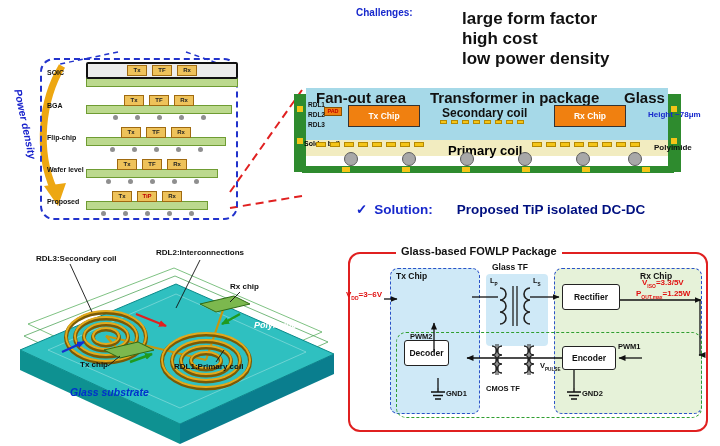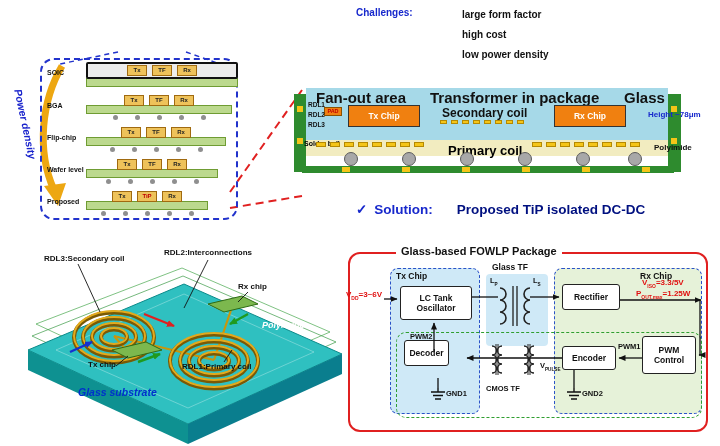--- a/index.html
+++ b/index.html
@@ -18,21 +18,21 @@
   .chips{display:flex;justify-content:center;gap:5px;position:relative;z-index:2}
   .chip{display:block;min-width:20px;height:11px;background:#eec25a;border:1px solid #a06a10;font-size:6px;font-weight:700;
         text-align:center;line-height:9px;color:#222;padding:0 1px}
   .soic-outline{border:2px solid #111;border-radius:2px;padding:1px 7px;background:#ececec}
   .board{height:9px;background:#bcd98e;border:1px solid #6f9c33;margin-top:-1px}
   .balls{display:flex;justify-content:center;gap:17px;margin-top:1px}
   .ball-s{width:5px;height:5px;border-radius:50%;background:#8f8f8f}
   .red-chip{color:#c00000}
   
   .chal-head{position:absolute;left:356px;top:7px;color:#1728cc;font-weight:700;font-size:10px}
-  .chal-item{position:absolute;left:462px;color:#111;font-weight:700;font-size:10px}
+  .chal-item{position:absolute;left:462px;color:#111;font-weight:700;font-size:17px}
   .sol-line{position:absolute;left:356px;top:201px;font-weight:700;font-size:13.5px;white-space:nowrap}
   .sol-check{color:#1728cc;margin-right:7px}
   .sol-head{color:#1728cc;margin-right:24px}
   .sol-text{color:#001080}
   
   #xsec{position:absolute;left:294px;top:86px;width:426px;height:110px}
   .xs{position:absolute}
   .xs-glass{left:12px;top:2px;width:362px;height:52px;background:#a6d9e8}
   .xs-band{left:12px;top:54px;width:362px;height:16px;background:#f2ecc0}
   .xs-wall{width:12px;height:78px;background:#2e8b2e}
@@ -47,21 +47,21 @@
   .dash{width:10px;height:5px;background:#f5c518;border:1px solid #b58900}
   .dash-sm{width:7px;height:4px;background:#f5c518;border:1px solid #b58900}
   .xs-ball{position:absolute;width:14px;height:14px;border-radius:50%;background:#a8a8a8;border:1px solid #5c5c5c;top:66px}
   .pcb-strip{left:8px;top:80px;width:372px;height:7px;background:#2e8b2e}
   .via{position:absolute;top:1px;width:8px;height:5px;background:#f5c518}
   .pcb-bar{left:2px;top:87px;width:384px;height:18px;background:#111;color:#fff;font-weight:700;font-size:10px;
            text-align:center;line-height:18px}
   .height-lbl{position:absolute;left:648px;top:110px;color:#1728cc;font-weight:700;font-size:8px}
   .poly-lbl{position:absolute;left:654px;top:143px;color:#111;font-weight:700;font-size:8px}
   
-  #pkg3d{position:absolute;left:16px;top:232px;width:340px;height:214px}
+  #pkg3d{position:absolute;left:8px;top:232px;width:340px;height:214px}
   .p3-lbl{position:absolute;font-size:8px;font-weight:700;color:#111;white-space:nowrap}
   .p3-poly{color:#fff;font-style:italic;font-size:9px}
   .p3-glass{color:#0030cc;font-style:italic;font-weight:700;font-size:10.5px}
   
   #circuit{position:absolute;left:340px;top:240px;width:380px;height:206px}
   .c-abs{position:absolute}
   .redbox{left:8px;top:12px;width:360px;height:180px;border:2.5px solid #e02020;border-radius:12px}
   .c-title{left:56px;top:5px;background:#fff;padding:0 5px;font-weight:700;font-size:11px;color:#111;white-space:nowrap}
   .chipbox{border:1.6px dashed #2a52c8;border-radius:8px}
   .txbox{left:50px;top:28px;width:90px;height:146px;background:#cfe9f7}
@@ -334,30 +334,22 @@
     <div class="c-abs redbox"></div>
     <div class="c-abs chipbox txbox"></div>
     <div class="c-abs chipbox rxbox"></div>
     <div class="c-abs tfstrip"></div>
     <div class="c-abs greenbox"></div>
 
     <div class="slabel" style="left:56px;top:31px;font-size:8.5px">Tx Chip</div>
     <div class="slabel" style="left:152px;top:22px;font-size:8.5px">Glass TF</div>
     <div class="slabel" style="left:300px;top:31px;font-size:8.5px">Rx Chip</div>
 
-    <div class="c-abs cbox" style="left:60px;top:46px;width:72px;height:34px">
-      <span>LC Tank</span>
-      <span>Oscillator</span>
-    </div>
     <div class="c-abs cbox" style="left:64px;top:100px;width:45px;height:26px">Decoder</div>
     <div class="c-abs cbox" style="left:222px;top:44px;width:58px;height:26px">Rectifier</div>
-    <div class="c-abs cbox" style="left:302px;top:96px;width:54px;height:38px">
-      <span>PWM</span>
-      <span>Control</span>
-    </div>
     <div class="c-abs cbox" style="left:222px;top:106px;width:54px;height:24px">Encoder</div>
 
     <div class="rlabel" style="left:6px;top:50px">
       <span>V</span><sub>DD</sub><span>=3~6V</span>
     </div>
     <div class="rlabel" style="left:302px;top:38px">
       <span>V</span><sub>ISO</sub><span>=3.3/5V</span>
     </div>
     <div class="rlabel" style="left:296px;top:49px">
       <span>P</span><sub>OUT,max</sub><span>=1.25W</span>

